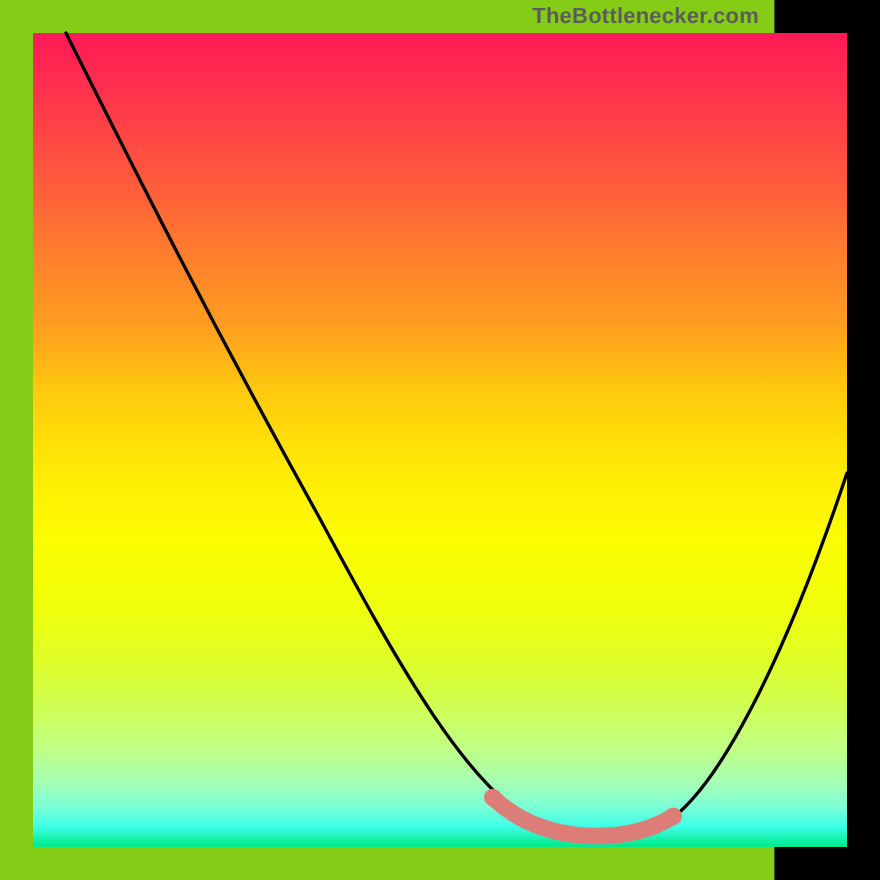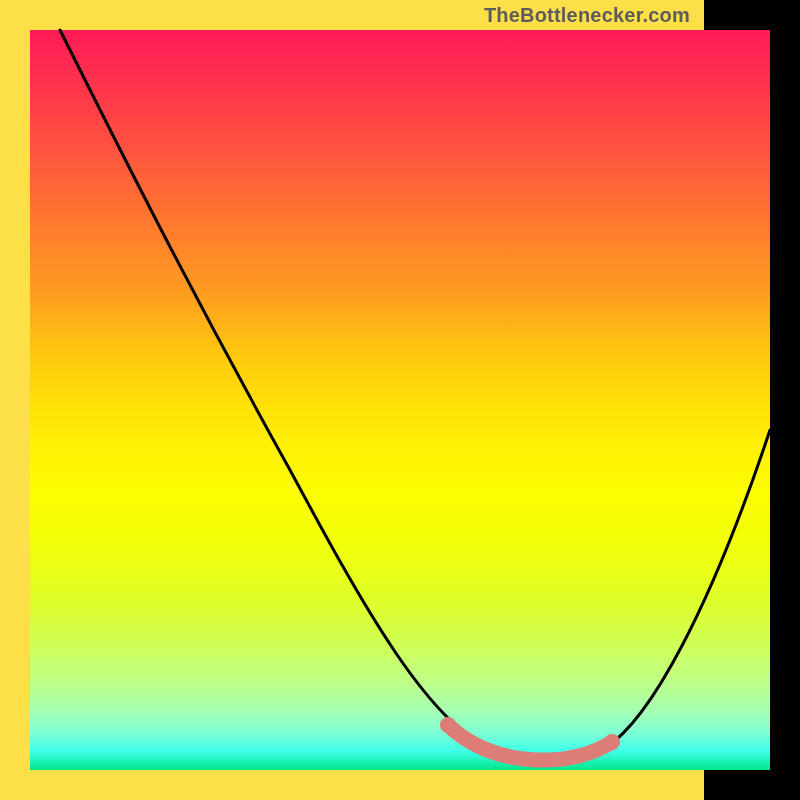--- a/index.html
+++ b/index.html
@@ -8,21 +8,21 @@
     width: 800px;
     height: 800px;
     background: #000;
     overflow: hidden;
     font-family: Arial, Helvetica, sans-serif;
   }
   .frame {
     position: relative;
     width: 704px;
     height: 800px;
-    background: #fde047;
+    background: #84cc16;
   }
   .plot-area {
     position: absolute;
     left: 30px;
     top: 30px;
     width: 740px;
     height: 740px;
     background: linear-gradient(to bottom,
       #ff1a55 0%,
       #ff2e4f 6%,

